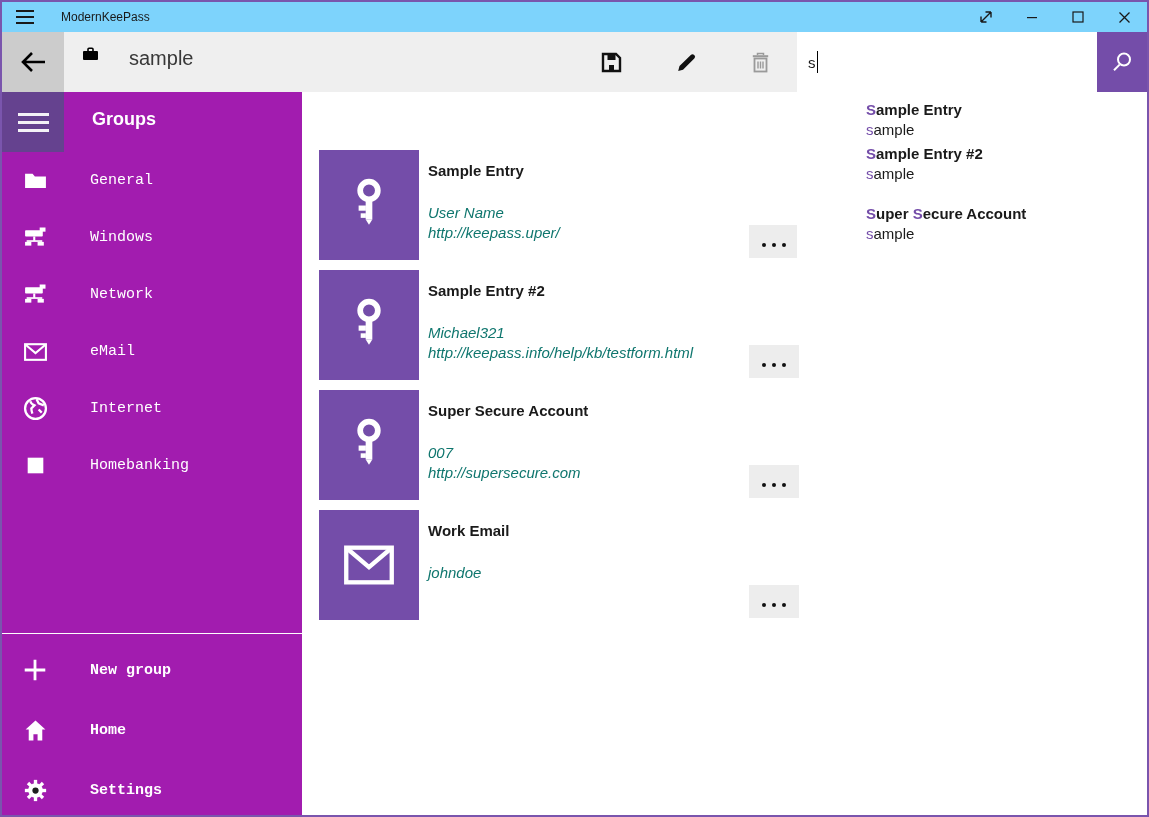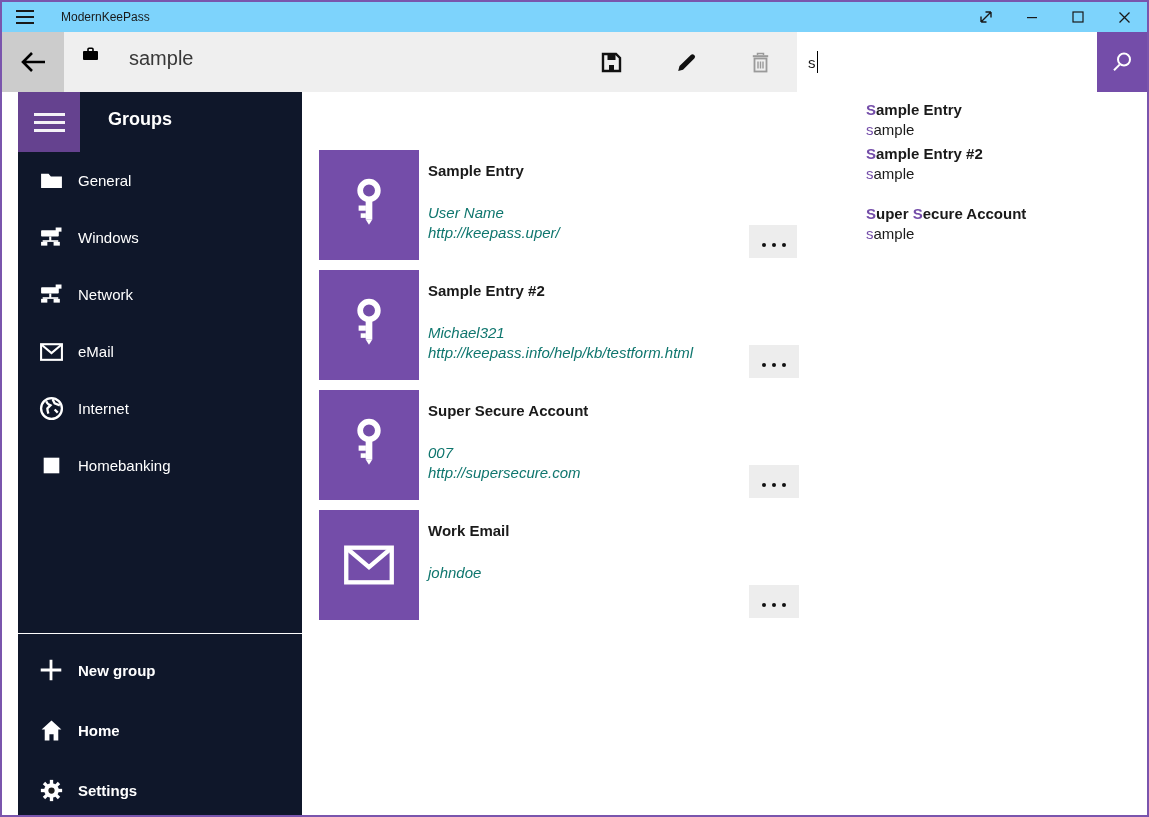--- a/index.html
+++ b/index.html
@@ -30,30 +30,30 @@
     display:flex; align-items:center; justify-content:center; }
   .ab-save { left:585px; } .ab-edit { left:660px; } .ab-delete { left:734px; }
   .search-box { position:absolute; left:795px; top:0; width:300px; height:60px; background:#fff;
     display:flex; align-items:center; padding-left:11px; }
   .search-text { font-size:15px; color:#1a1a1a; }
   .caret { display:inline-block; width:1.5px; height:22px; background:#000; margin-left:1px; vertical-align:middle; }
   .search-btn { position:absolute; left:1095px; top:0; width:50px; height:60px; background:#744da9;
     display:flex; align-items:center; justify-content:center; }
 
   
-  .sidebar { position:absolute; left:16px; top:90px; width:300px; bottom:0; background:#0f172a; }
+  .sidebar { position:absolute; left:0; top:90px; width:300px; bottom:0; background:#a21caf; }
   .hamburger-btn { position:absolute; left:0; top:0; width:62px; height:60px; background:#65428f;
     display:flex; align-items:center; justify-content:center; }
   .hamburger-icon { width:31px; height:19px; display:flex; flex-direction:column; justify-content:space-between; }
   .hamburger-icon span { display:block; height:3px; background:#f4f2f7; }
   .sb-header { position:absolute; left:90px; top:17px; font-size:18px; font-weight:bold; color:#fff; }
   .sb-items { position:absolute; top:60px; left:0; right:0; }
   .sb-item { height:57px; display:flex; align-items:center; padding-left:20px; color:#fff; font-size:15px; }
   .sb-item .ic { width:26px; height:26px; display:flex; align-items:center; justify-content:center; }
-  .sb-item .lbl { margin-left:14px; }
+  .sb-item .lbl { margin-left:42px;font-family:Liberation Mono, monospace; }
   .sb-divider { position:absolute; top:541px; left:0; right:0; height:1px; background:#fdfdfd; }
   .sb-actions { position:absolute; top:548px; left:0; right:0; }
   .sb-actions .sb-item { height:60px; font-weight:bold; }
 
   
   .main { position:absolute; left:300px; top:90px; right:0; bottom:0; background:#fff; }
   .entry-row { position:absolute; left:17px; width:482px; height:110px; }
   .row-0 { top:58px; } .row-1 { top:178px; } .row-2 { top:298px; } .row-3 { top:418px; }
   .tile { position:absolute; left:0; top:0; width:100px; height:110px; background:#744da9;
     display:flex; align-items:center; justify-content:center; }

